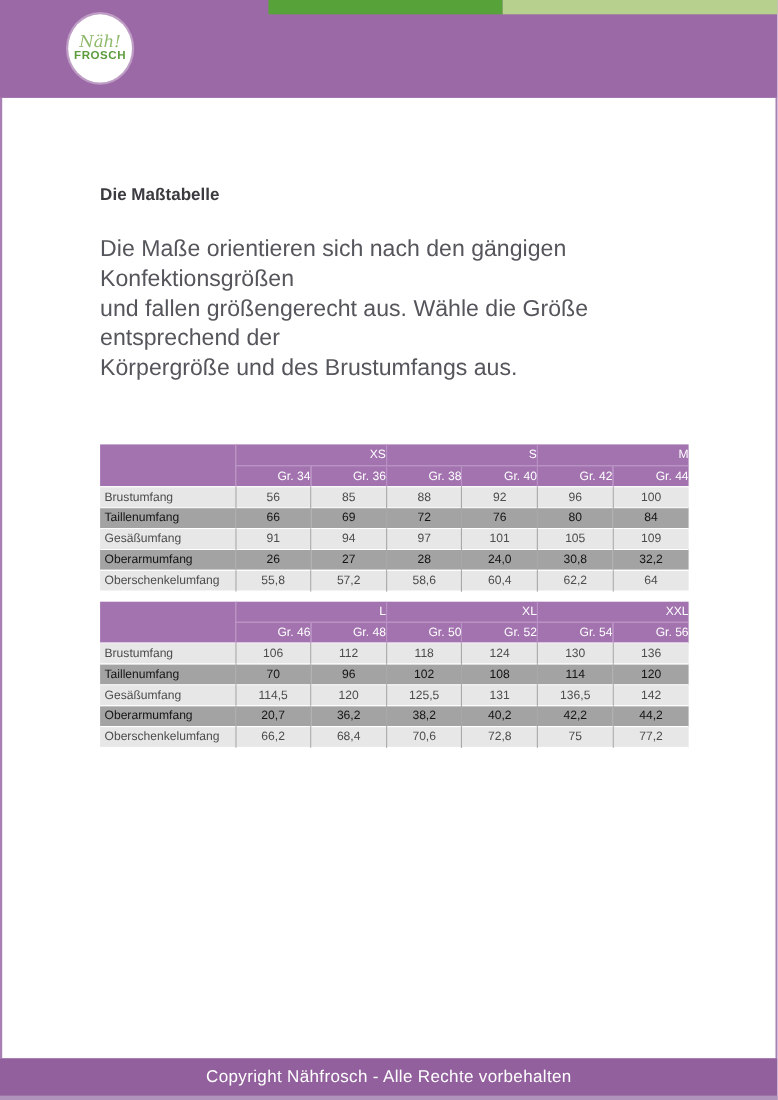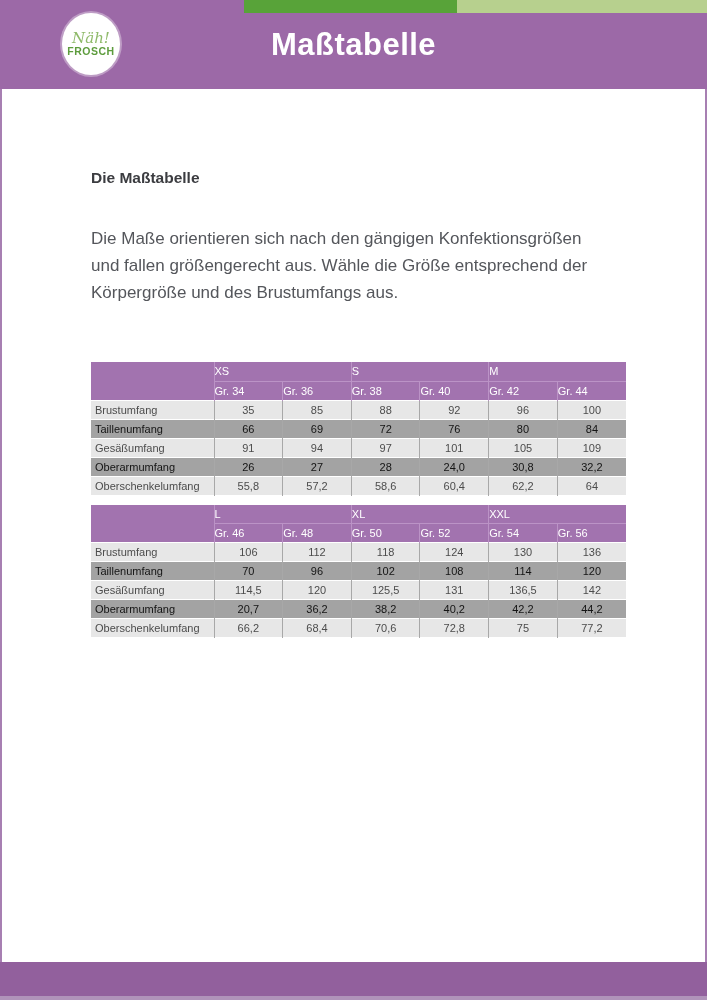--- a/index.html
+++ b/index.html
@@ -45,35 +45,35 @@
   .side-border.left { left: 0; }
   .side-border.right { right: 0; }
 
   
   main { position: absolute; top: 89px; left: 4px; width: 707px; padding: 0 85px 0 87px; }
   .section-heading {
     margin-top: 80px; font-size: 15.5px; font-weight: bold;
     color: var(--heading-text, #3b3c40);
   }
   .intro-paragraph {
-    margin-top: 38px; font-size: 17px; line-height: 27px;
+    margin-top: 26px; font-size: 21px; line-height: 27px;
     color: var(--body-text, #54565b); white-space: pre-line;
   }
 
   
   .table-host.first { margin-top: 56px; }
   .table-host + .table-host { margin-top: 9px; }
   table.size-table {
     border-collapse: collapse; table-layout: fixed; width: 535px;
     font-size: 11px;
   }
   table.size-table col.label-col { width: 123px; }
   table.size-table th, table.size-table td { height: 19px; padding: 0; font-weight: 400; }
   table.size-table thead th {
-    background: var(--table-head, #a273af); color: #fff; text-align: left;
+    background: var(--table-head, #a273af); color: #fff; text-align: right;
   }
   table.size-table thead tr.groups th.group-cell + th.group-cell { border-left: 1px solid var(--table-head-border, #bb93c6); }
   table.size-table thead th.corner { border-right: 1px solid var(--table-head-border, #bb93c6); }
   table.size-table thead tr.sizes th.size-cell { border-top: 1px solid var(--table-head-border, #bb93c6); }
   table.size-table thead tr.sizes th.size-cell + th.size-cell { border-left: 1px solid var(--table-head-border, #bb93c6); }
   table.size-table tbody td { text-align: center; }
   table.size-table tbody td.row-label { text-align: left; padding-left: 4px; }
   table.size-table tbody td + td { border-left: 1px solid var(--cell-border, #a8a8a8); }
   table.size-table tbody tr.row-gray { background: var(--row-gray, #e7e7e7); color: var(--row-text, #4c4c4c); }
   table.size-table tbody tr.row-gray { border-bottom: 1px solid #fff; border-top: 1px solid #fff; margin-top: 16px; }
@@ -95,21 +95,20 @@
 
   <header class="banner">
     <div class="green-strip">
       <div class="green-dark"></div>
       <div class="green-light"></div>
     </div>
     <div class="logo">
       <span class="logo-script">Näh!</span>
       <span class="logo-name">FROSCH</span>
     </div>
-    <h1 class="page-title">Maßtabelle</h1>
   </header>
 
   <div class="side-border left"></div>
   <div class="side-border right"></div>
 
   <main>
     <h2 class="section-heading">Die Maßtabelle</h2>
     <p class="intro-paragraph">Die Maße orientieren sich nach den gängigen Konfektionsgrößen
 und fallen größengerecht aus. Wähle die Größe entsprechend der
 Körpergröße und des Brustumfangs aus.</p>
@@ -137,21 +136,21 @@
               <th class="size-cell">Gr. 36</th>
               <th class="size-cell">Gr. 38</th>
               <th class="size-cell">Gr. 40</th>
               <th class="size-cell">Gr. 42</th>
               <th class="size-cell">Gr. 44</th>
             </tr>
           </thead>
           <tbody>
             <tr class="row-gray">
               <td class="row-label">Brustumfang</td>
-              <td>35</td>
+              <td>56</td>
               <td>85</td>
               <td>88</td>
               <td>92</td>
               <td>96</td>
               <td>100</td>
             </tr>
             <tr class="row-bold">
               <td class="row-label">Taillenumfang</td>
               <td>66</td>
               <td>69</td>
@@ -262,16 +261,17 @@
               <td>72,8</td>
               <td>75</td>
               <td>77,2</td>
             </tr>
           </tbody>
         </table>
       </div>
   </main>
 
   <footer>
+    <span class="footer-text">Copyright Nähfrosch - Alle Rechte vorbehalten</span>
     <div class="footer-edge"></div>
   </footer>
 
 </div>
 
 </body></html>

